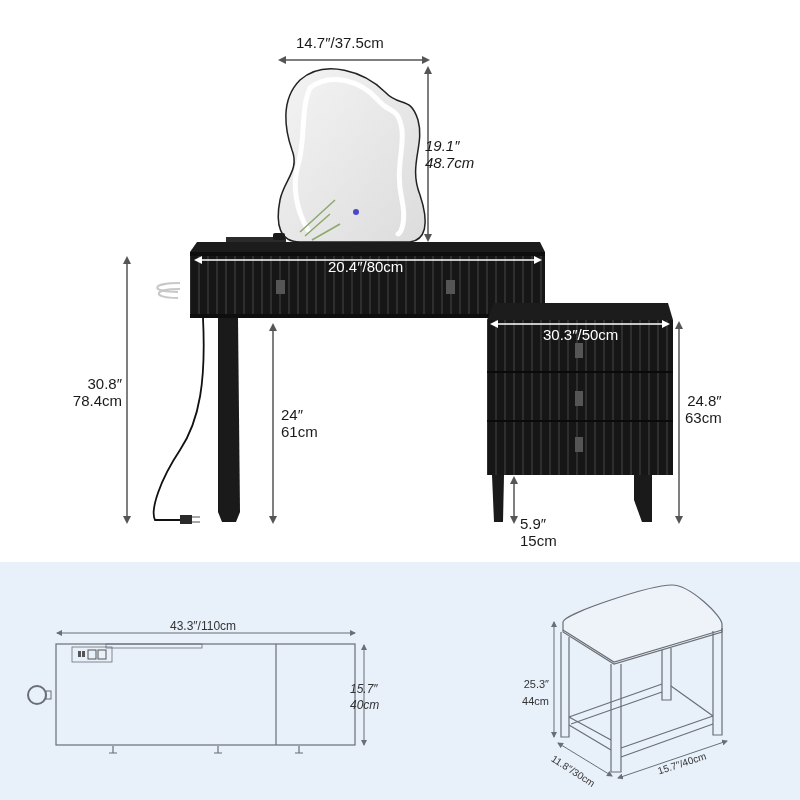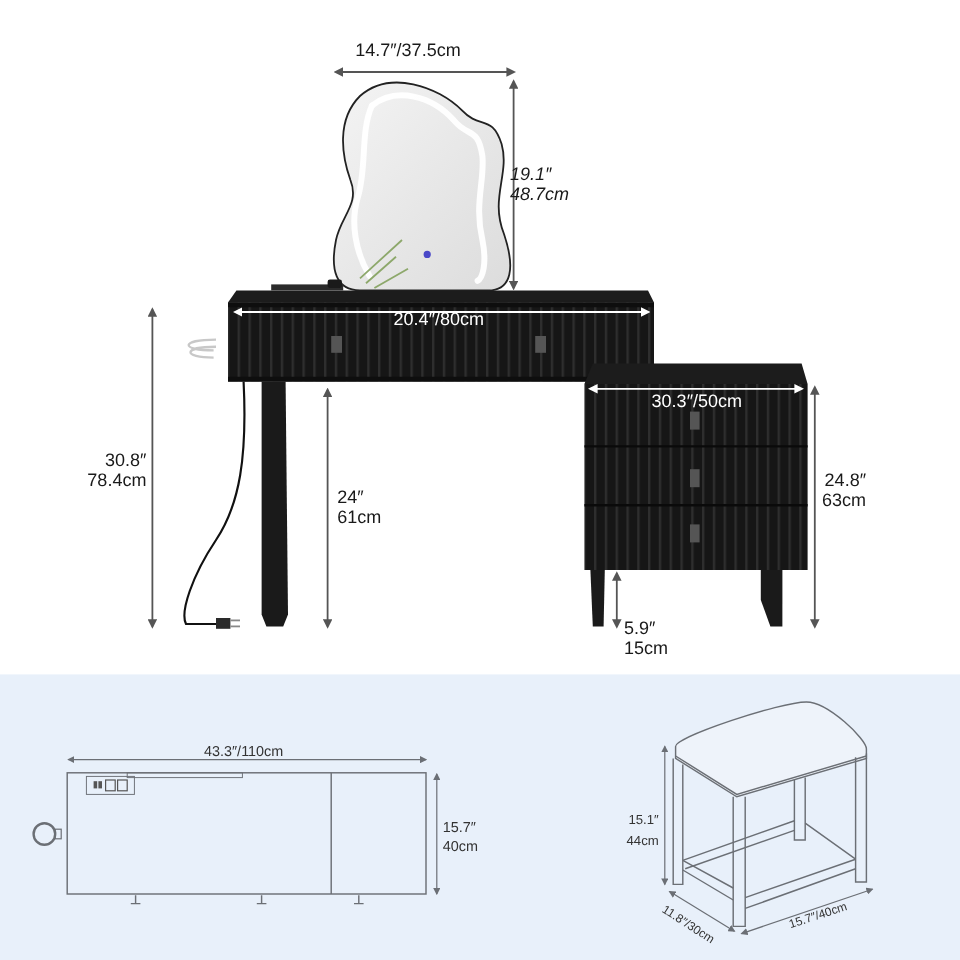--- a/index.html
+++ b/index.html
@@ -156,24 +156,24 @@
   <div class="lbl" style="left:685px;top:392px;text-align:right;">
     <span>24.8″</span>
     <span>63cm</span>
   </div>
   <div class="lbl" style="left:520px;top:483px;margin-top:32px;">
     <span>5.9″</span>
     <span>15cm</span>
   </div>
 
   <div class="lbl small" style="left:170px;top:619px;font-size:12px;text-align:center;">43.3″/110cm</div>
-  <div class="lbl small" style="left:369px;top:681px;font-size:12px;line-height:16px;">
+  <div class="lbl small" style="left:350px;top:681px;font-size:12px;line-height:16px;font-style:italic;">
     <span>15.7″</span>
     <span>40cm</span>
   </div>
 
   <div class="lbl small right" style="left:515px;top:676px;width:34px;line-height:17px;">
-    <span>15.1″</span>
+    <span>25.3″</span>
     <span>44cm</span>
   </div>
   <div class="lbl small" style="left:556px;top:752px;transform:rotate(33deg);transform-origin:left top;font-size:10px;">11.8″/30cm</div>
   <div class="lbl small" style="left:656px;top:765px;transform:rotate(-18deg);transform-origin:left top;font-size:10px;">15.7″/40cm</div>
 </div>
 
 </body></html>

